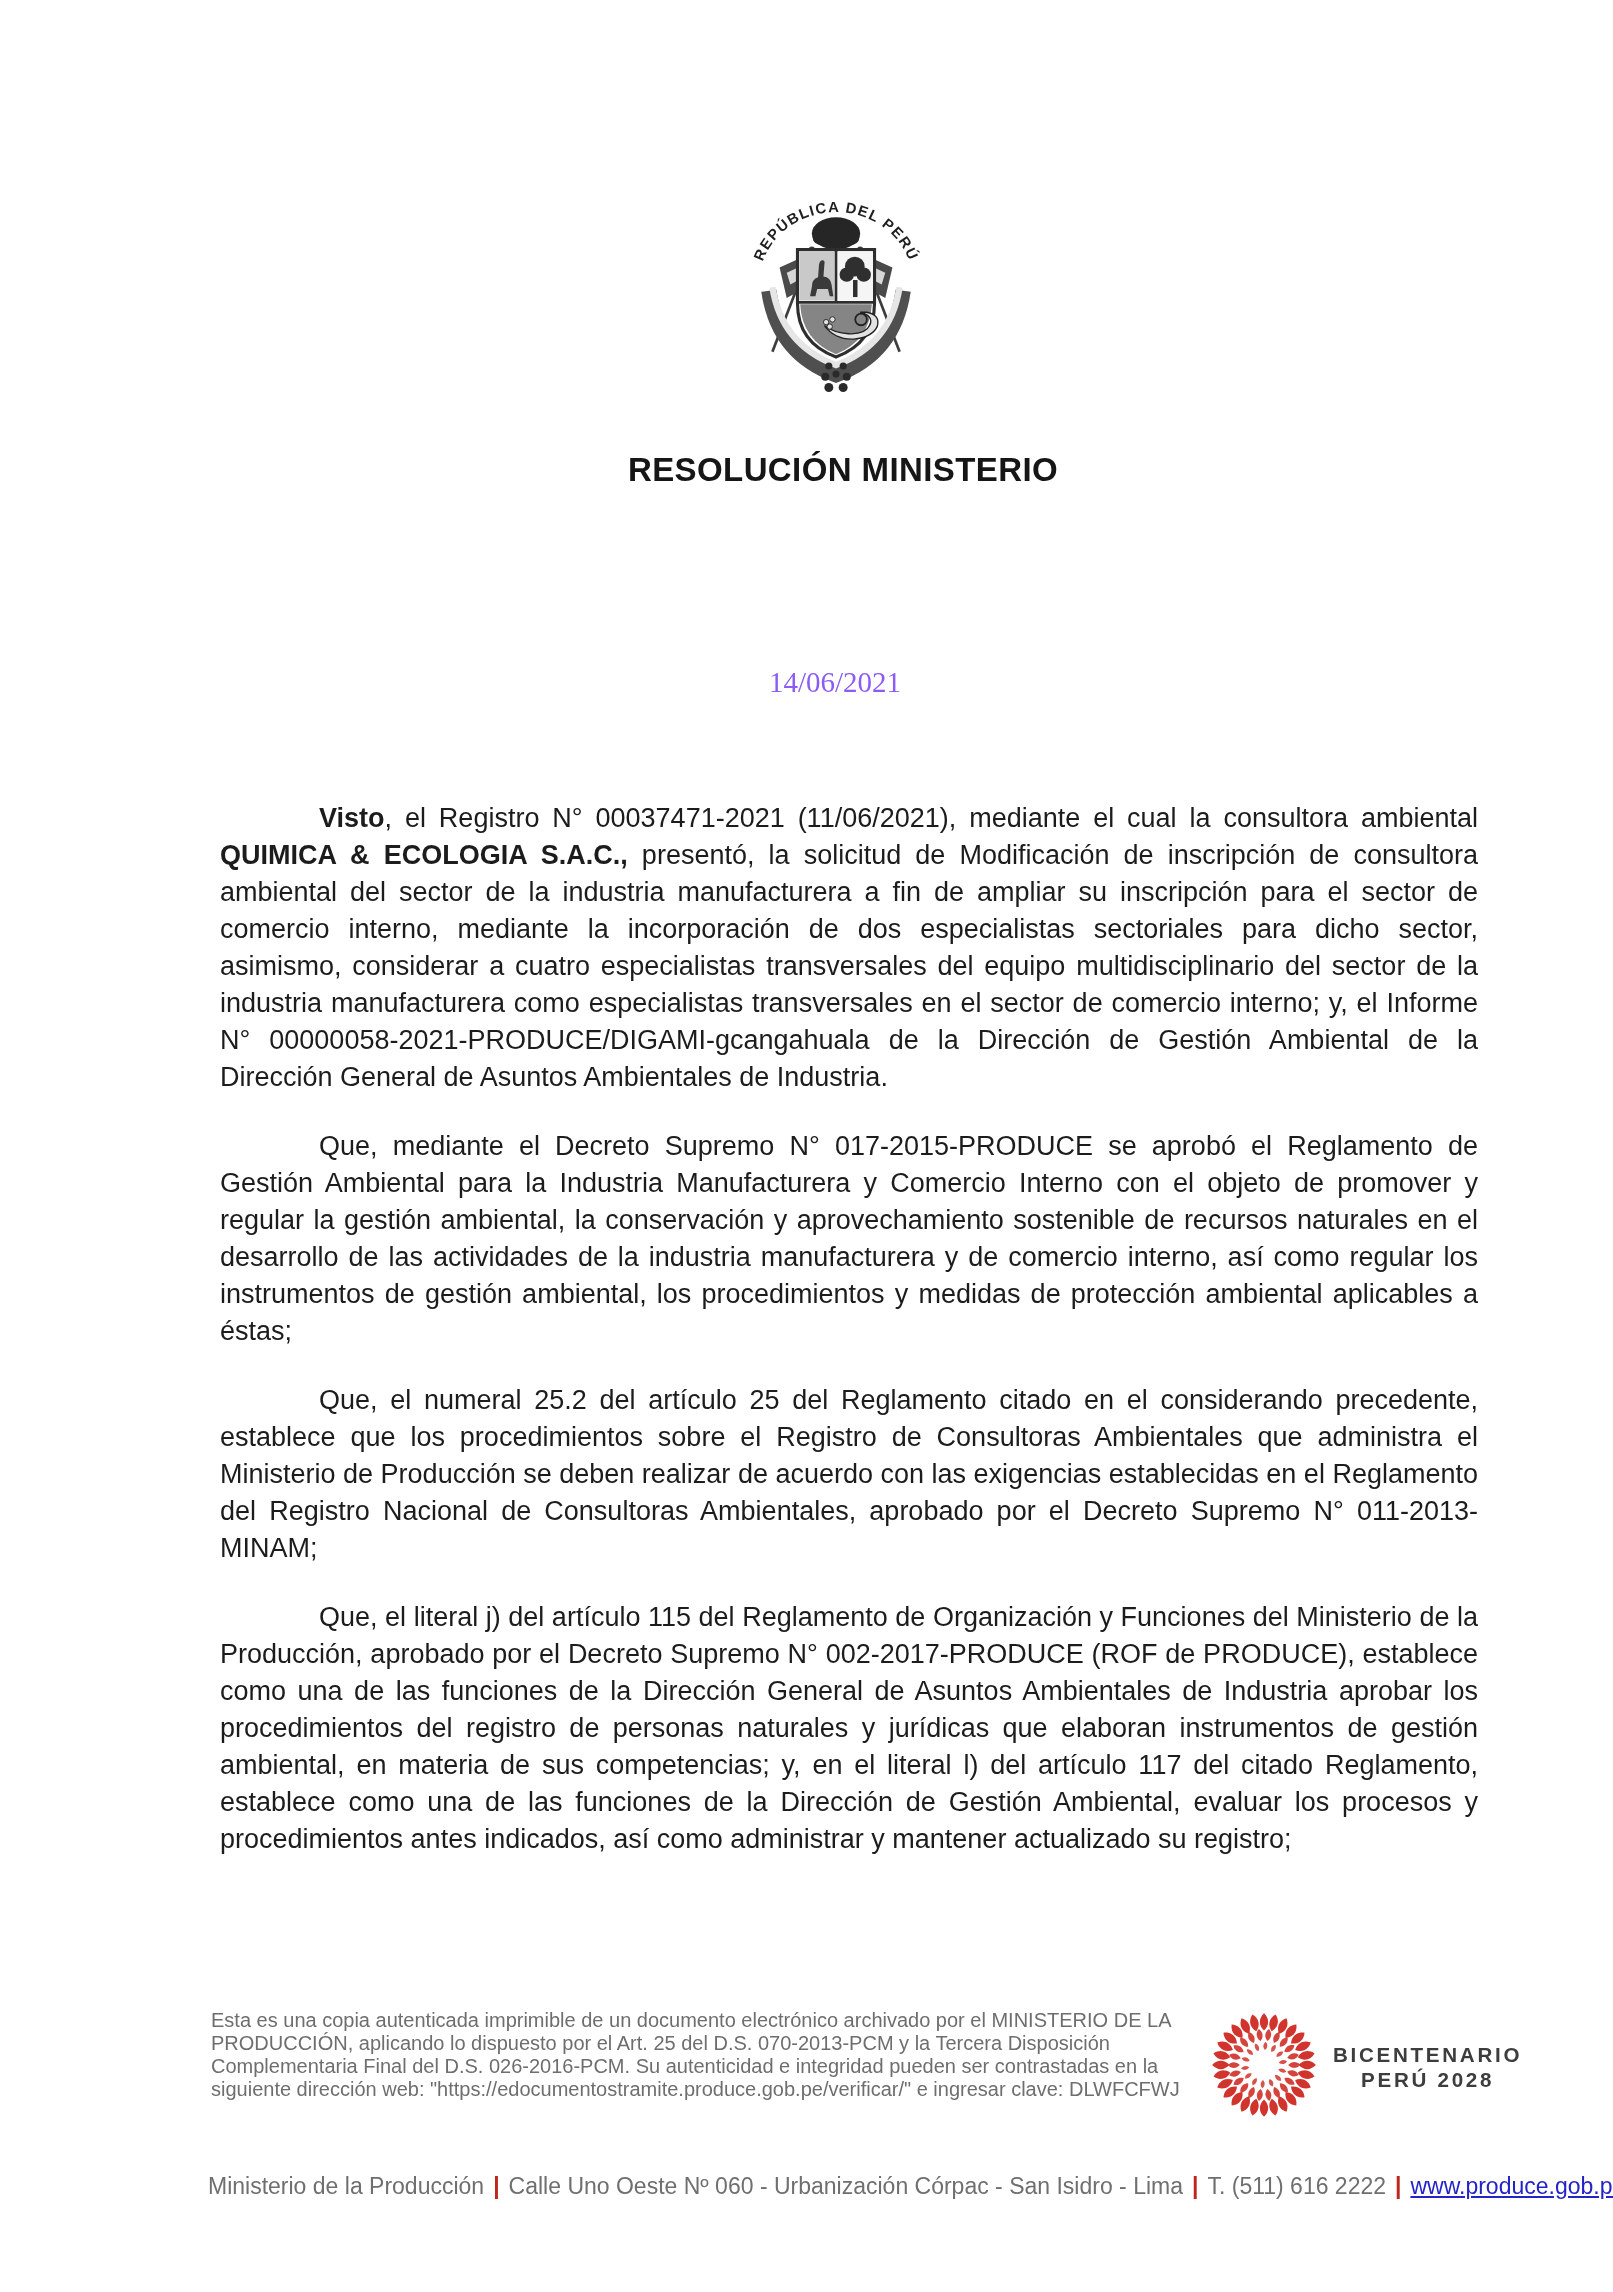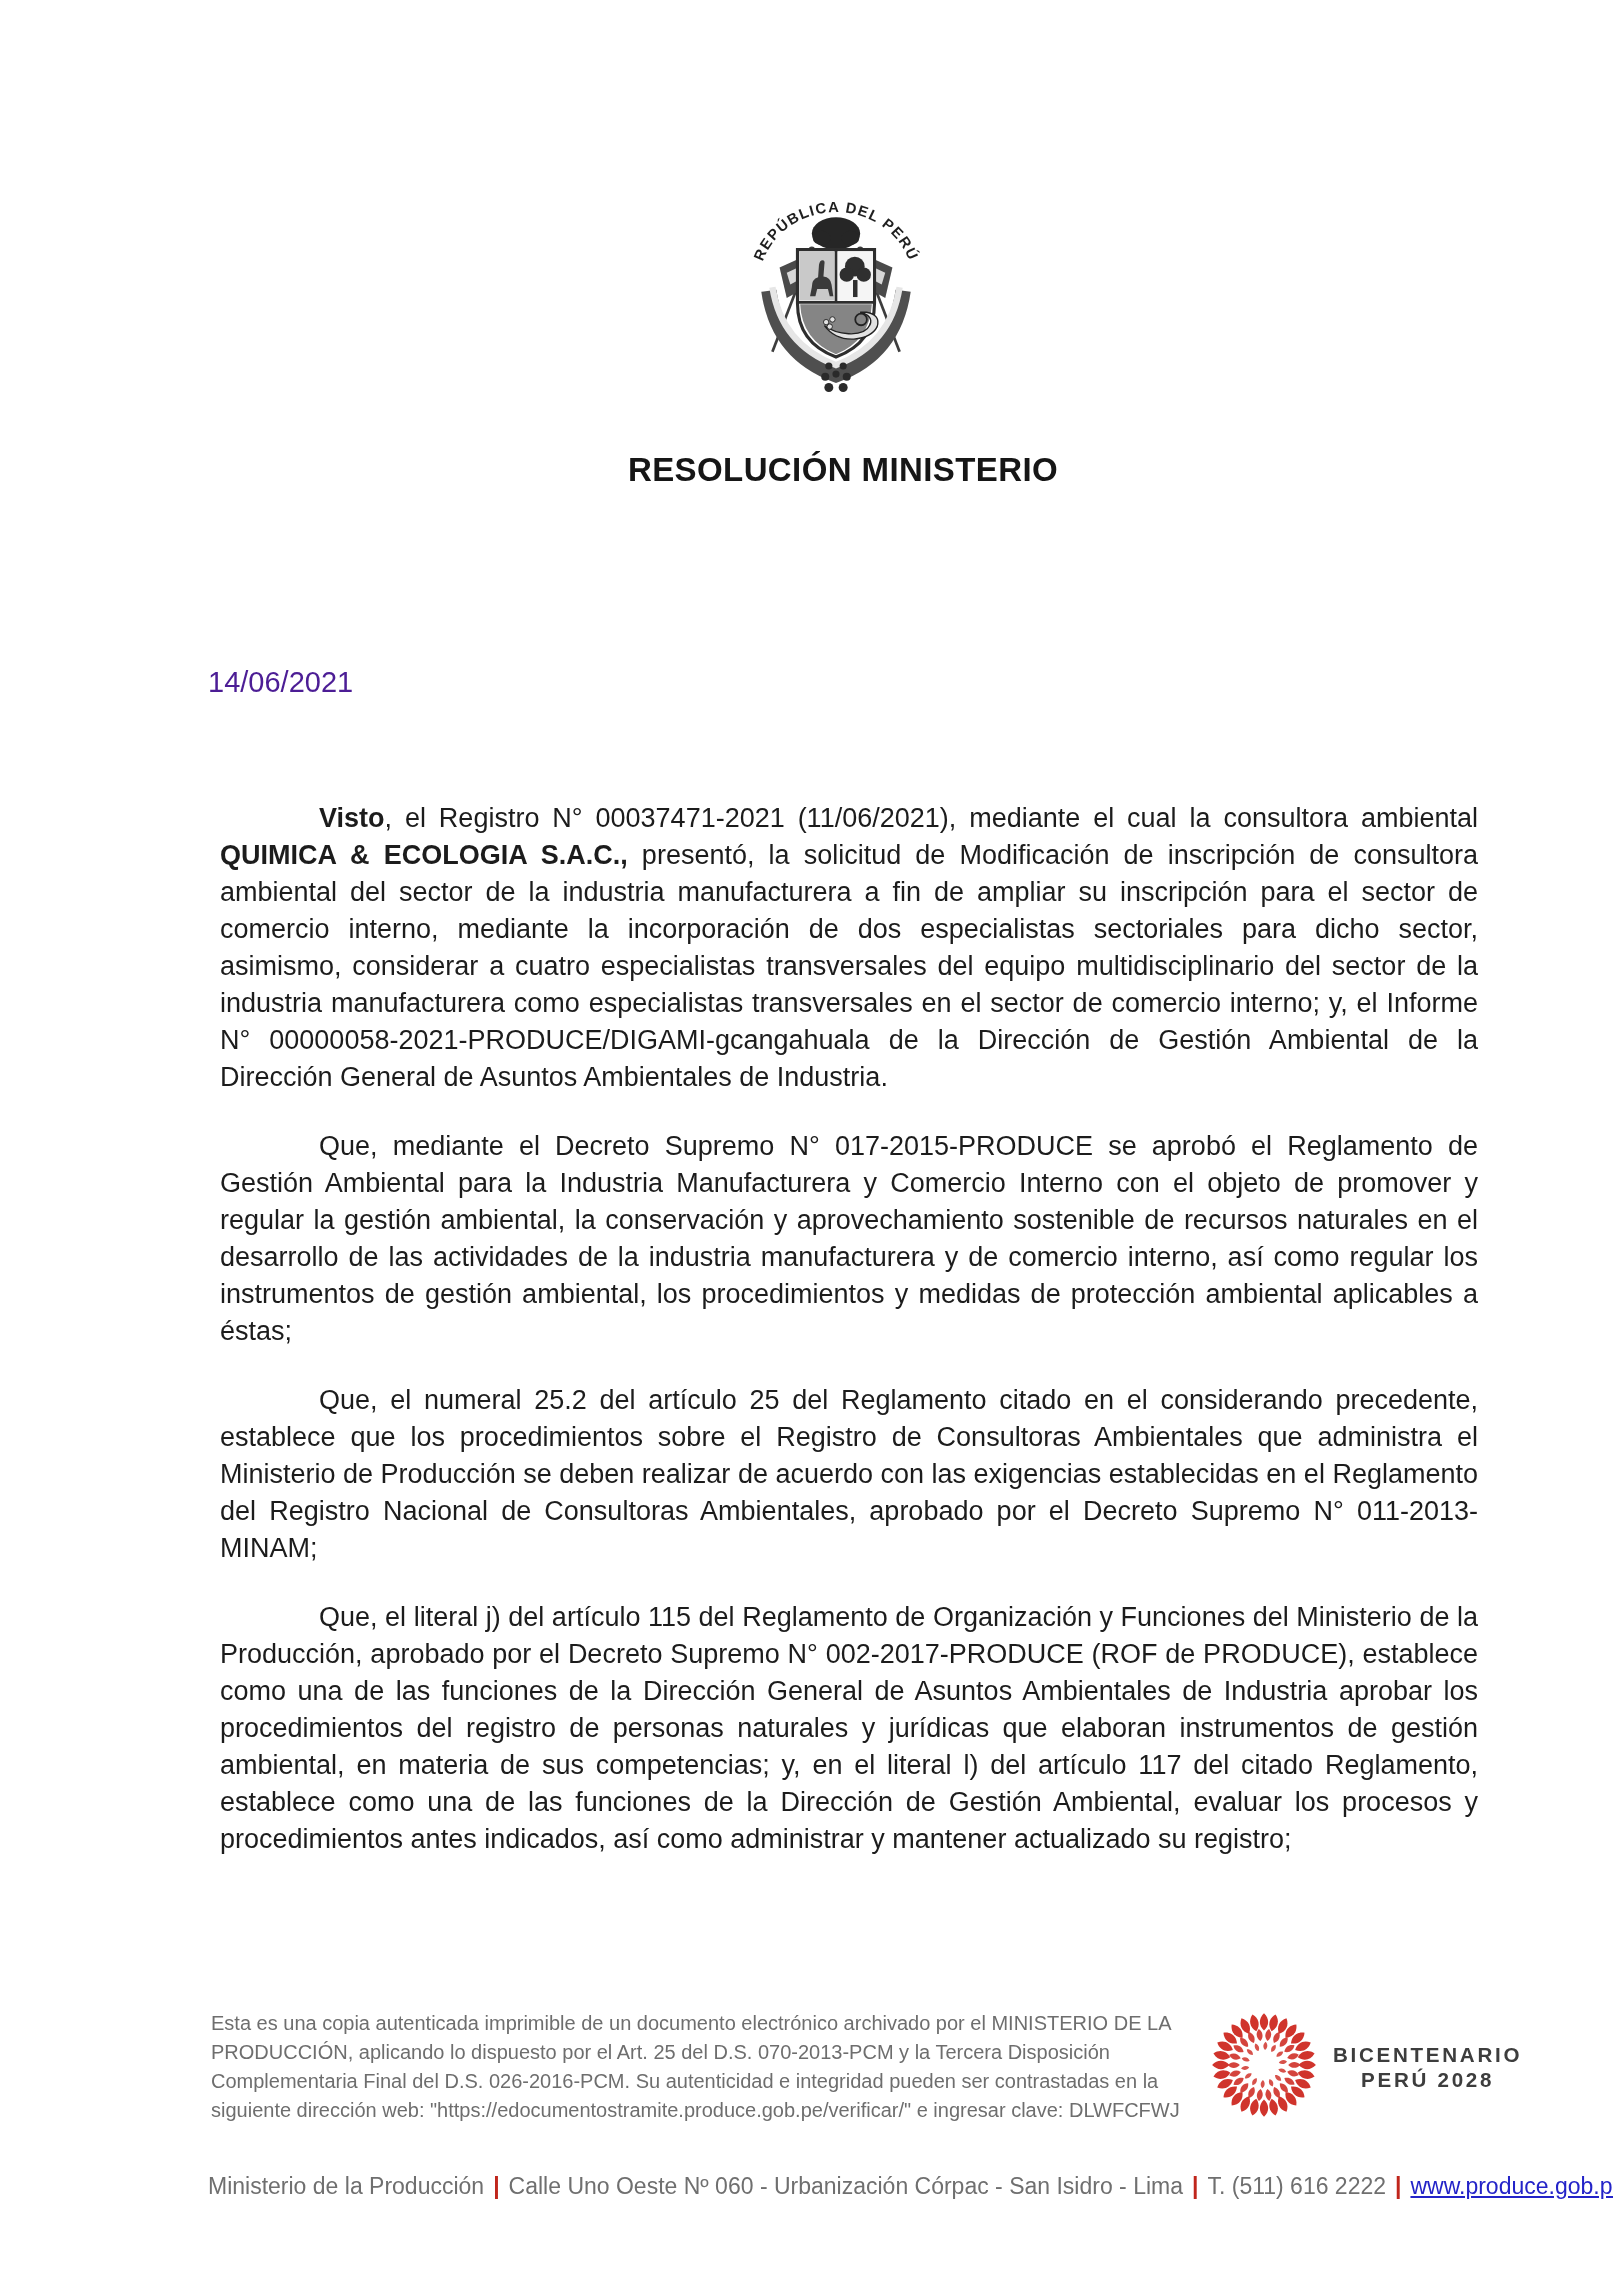--- a/index.html
+++ b/index.html
@@ -8,30 +8,30 @@
     font-family:"Liberation Sans","DejaVu Sans",sans-serif;color:#1c1c1c;overflow:hidden;
     margin:0 auto;
   }
   
   .emblem{position:absolute;left:733px;top:167px;width:206px;height:235px;}
   
   .title-block{position:absolute;left:208px;width:1270px;text-align:center;font-weight:bold;
     font-size:33px;line-height:39px;letter-spacing:0.4px;color:#161616;}
   .title-1{top:450px;}
   .title-2{top:523px;}
-  .doc-date{position:absolute;left:208px;top:666px;width:1254px;text-align:left;font-size:29px;color:#4c1d95;}
+  .doc-date{position:absolute;left:208px;top:666px;width:1254px;text-align:center;font-size:29px;color:#8b5cf6;font-family:Liberation Serif, serif;}
   
   .doc-body{position:absolute;left:208px;top:800px;width:1270px;
     font-size:27px;line-height:37px;text-align:justify;color:#1c1c1c;}
   .para{margin:0 0 32px 12px;text-indent:99px;}
   .para.h-considerando{font-weight:bold;margin-bottom:38px;letter-spacing:0.3px;}
   .para b{font-weight:bold;}
   
   .auth-note{position:absolute;left:211px;top:2009px;width:985px;
-    font-size:20px;line-height:29px;color:#6e6e6e;text-align:left;}
+    font-size:20px;line-height:23px;color:#6e6e6e;text-align:left;}
   .bicent{position:absolute;left:1211px;top:2012px;width:376px;height:116px;text-align:center;}
   .bicent svg{position:absolute;left:0;top:0;}
   .bicent-text{position:absolute;left:122px;top:30px;font-weight:bold;color:#3d3d3d;
     font-size:20.6px;line-height:25px;letter-spacing:2.7px;white-space:nowrap;}
   .addr-line{position:absolute;left:208px;top:2173px;width:1270px;text-align:right;
     font-size:23px;color:#6f6f6f;white-space:nowrap;}
   .addr-line .sep{color:#c0261c;font-weight:bold;padding:0 9px;}
   .addr-line a{color:#2323c8;text-decoration:underline;cursor:pointer;}
 </style>
 </head>

